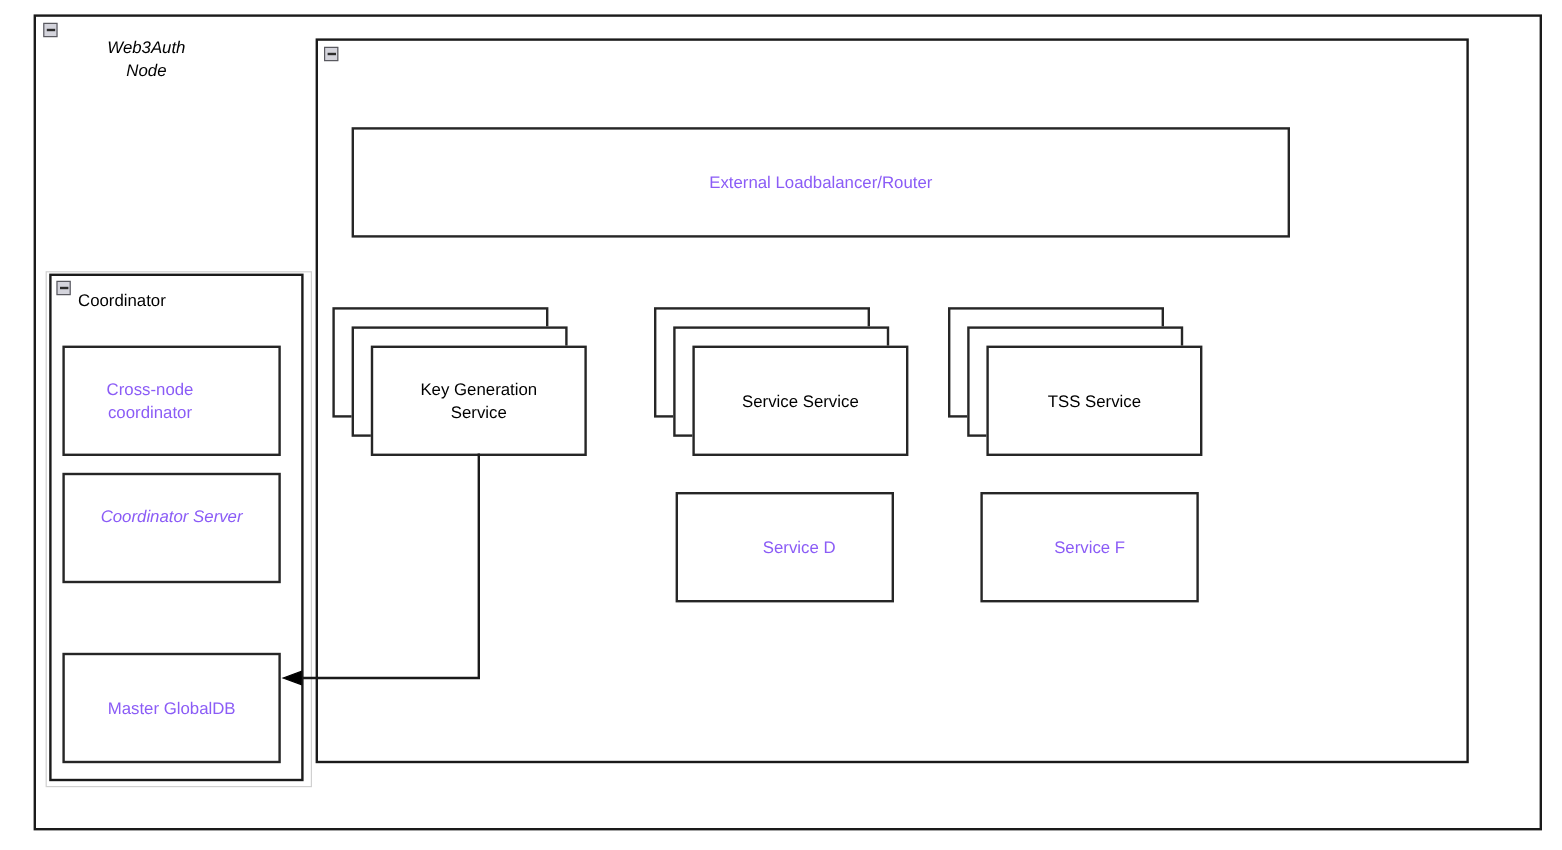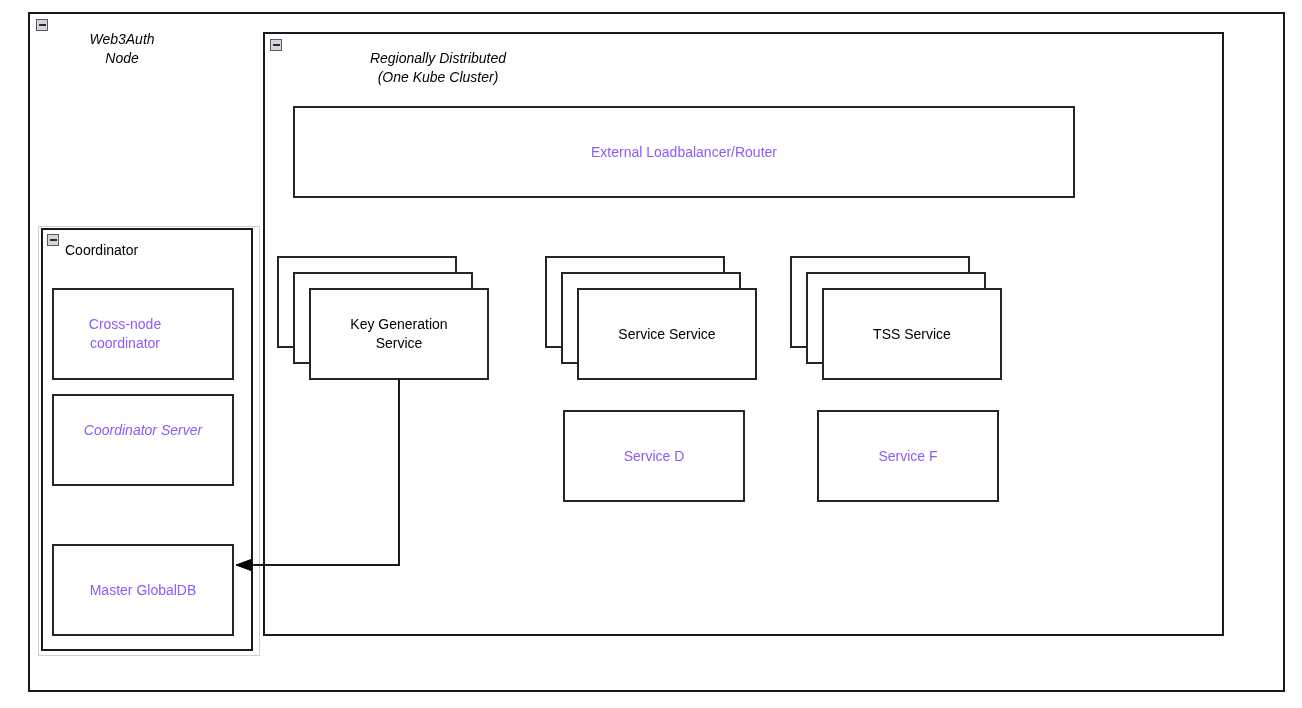--- a/index.html
+++ b/index.html
@@ -146,22 +146,20 @@
 
   <div class="collapse-icon" style="left:36px; top:19px;"></div>
 
   <div class="label-title" style="left:52px; top:30px; width:140px;">Web3Auth
 Node</div>
 
   <div class="container-box" style="left:263px; top:32px; width:961px; height:604px;"></div>
 
   <div class="collapse-icon" style="left:270px; top:39px;"></div>
 
-  <div class="label-title" style="left:288px; top:49px; width:300px; text-align:center;">Regionally Distributed
-(One Kube Cluster)</div>
 
   <div class="box" style="left:293px; top:106px; width:782px; height:92px;"></div>
   <div class="label-center" style="left:293px; top:106px; width:782px; height:92px;">External Loadbalancer/Router</div>
 
   <div class="stack" style="left:277px; top:256px;">
     <div class="card c1"></div>
     <div class="card c2"></div>
     <div class="card c3"></div>
     <div class="card-label">Key Generation
 Service</div>
@@ -175,21 +173,21 @@
   </div>
 
   <div class="stack" style="left:790px; top:256px;">
     <div class="card c1"></div>
     <div class="card c2"></div>
     <div class="card c3"></div>
     <div class="card-label">TSS Service</div>
   </div>
 
   <div class="box" style="left:563px; top:410px; width:182px; height:92px;"></div>
-  <div class="label-center" style="left:563px; top:410px; width:182px; height:92px;">Service D</div>
+  <div class="label-center" style="left:563px; top:410px; width:182px; height:92px;padding-left:12px;">Service D</div>
 
   <div class="box" style="left:817px; top:410px; width:182px; height:92px;"></div>
   <div class="label-center" style="left:817px; top:410px; width:182px; height:92px;">Service F</div>
 
   <div class="frame-outer" style="left:38px; top:226px; width:222px; height:430px;"></div>
   <div class="container-box" style="left:41px; top:228px; width:212px; height:423px;"></div>
 
   <div class="collapse-icon" style="left:47px; top:234px;"></div>
 
   <div class="label-left" style="left:65px; top:241px;">Coordinator</div>

